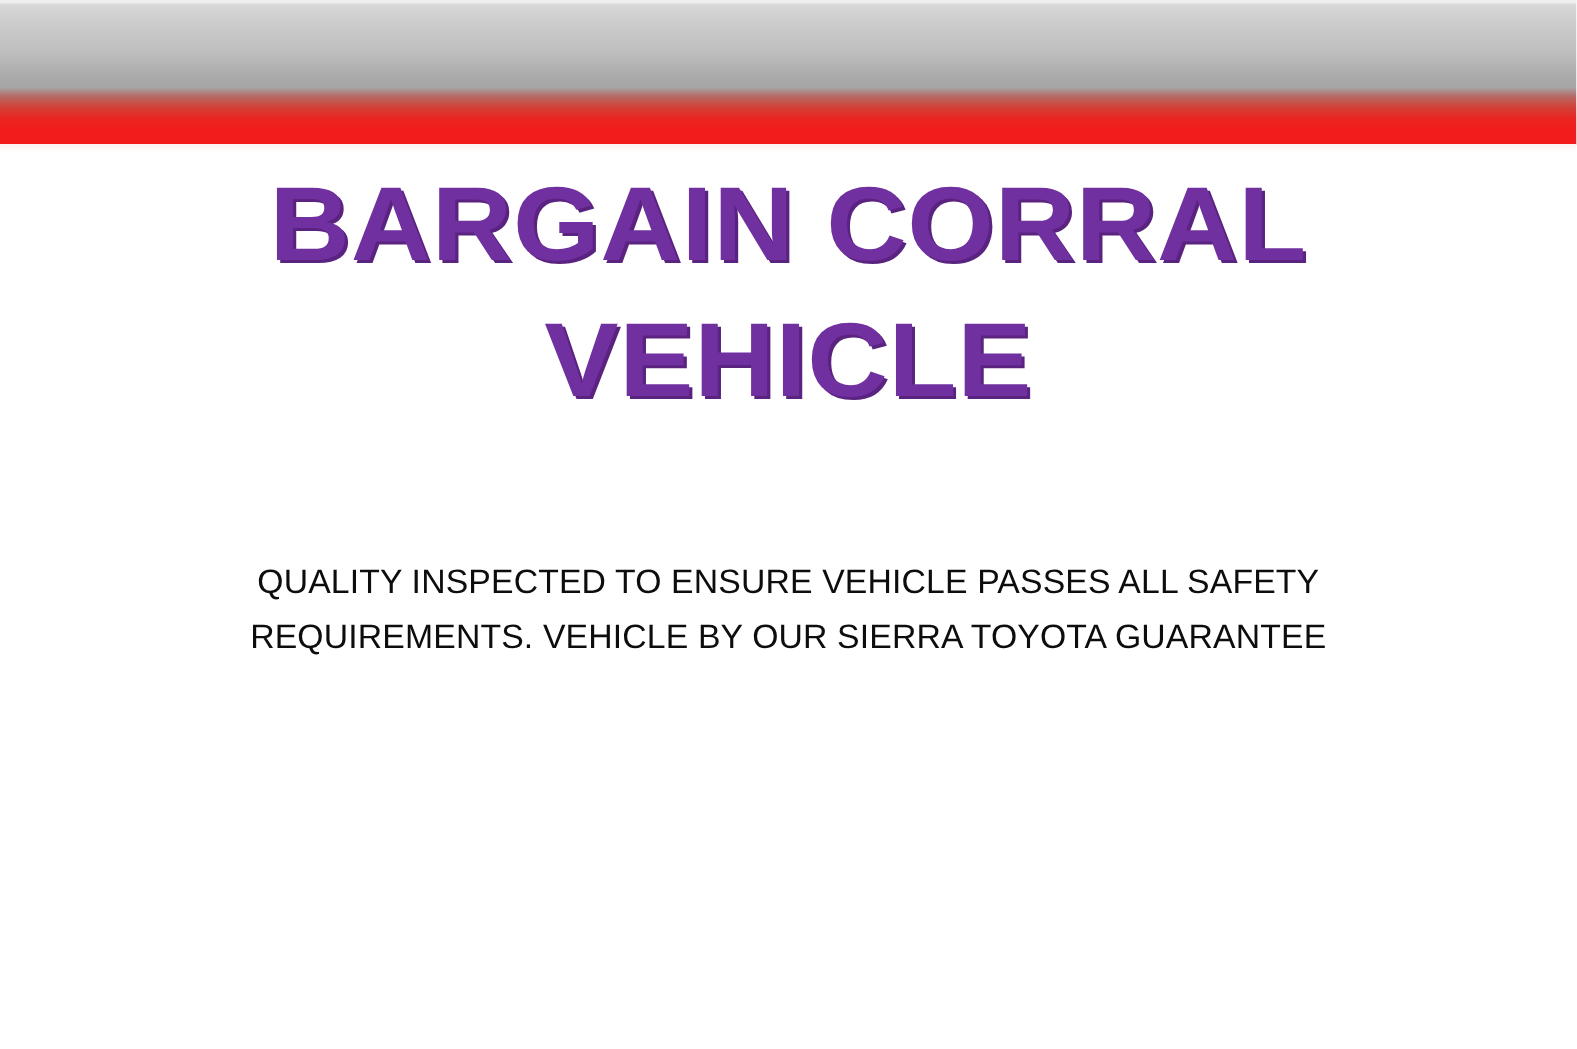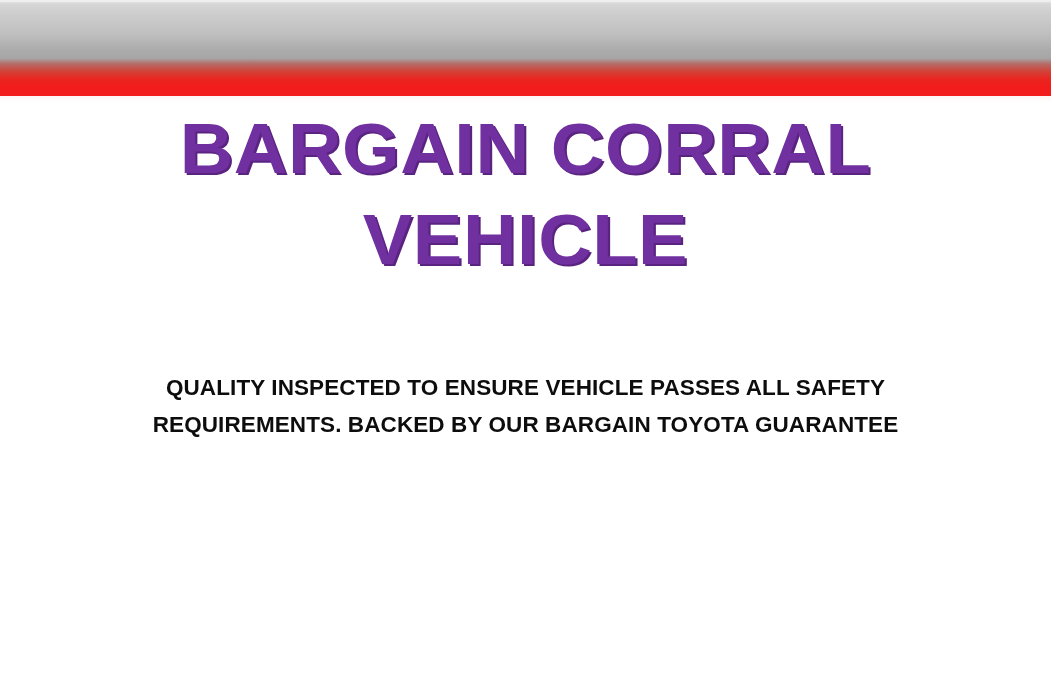--- a/index.html
+++ b/index.html
@@ -90,21 +90,21 @@
   #subtitle-block {
     position: absolute;
     left: 0;
     top: 369px;
     width: 1051px;
     text-align: center;
   }
   .subtitle-line {
     display: block;
     font-family: "Liberation Sans Narrow", "Liberation Sans", sans-serif;
-    font-weight: bold;
+    font-weight: normal;
     font-size: 22.5px;
     line-height: 37px;
     letter-spacing: 0.1px;
     color: #0d0d0d;
     white-space: nowrap;
   }
 
   
   #logo-block {
     position: absolute;
@@ -146,17 +146,17 @@
   </div>
   <div id="header-bottom-fade"></div>
 
   <div id="title-block">
     <span class="title-line">BARGAIN CORRAL</span>
     <span class="title-line">VEHICLE</span>
   </div>
 
   <div id="subtitle-block">
     <span class="subtitle-line">QUALITY INSPECTED TO ENSURE VEHICLE PASSES ALL SAFETY</span>
-    <span class="subtitle-line">REQUIREMENTS. BACKED BY OUR BARGAIN TOYOTA GUARANTEE</span>
+    <span class="subtitle-line">REQUIREMENTS. VEHICLE BY OUR SIERRA TOYOTA GUARANTEE</span>
   </div>
 
 
 </div>
 
 </body></html>

